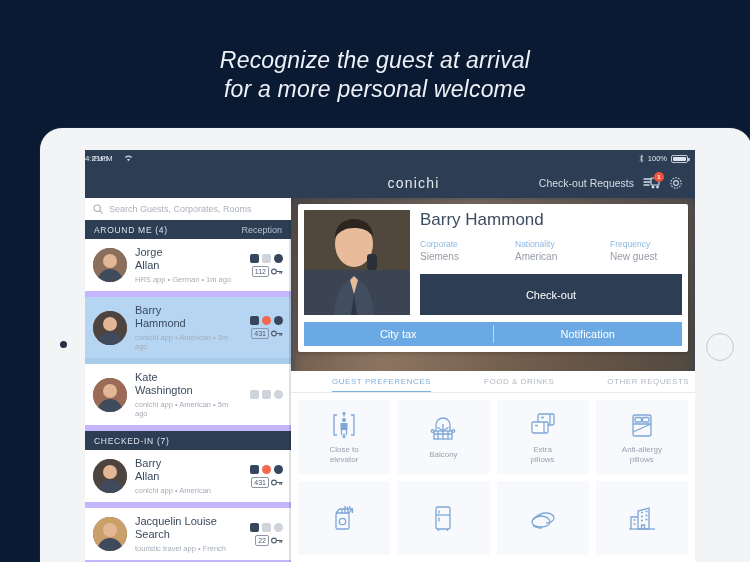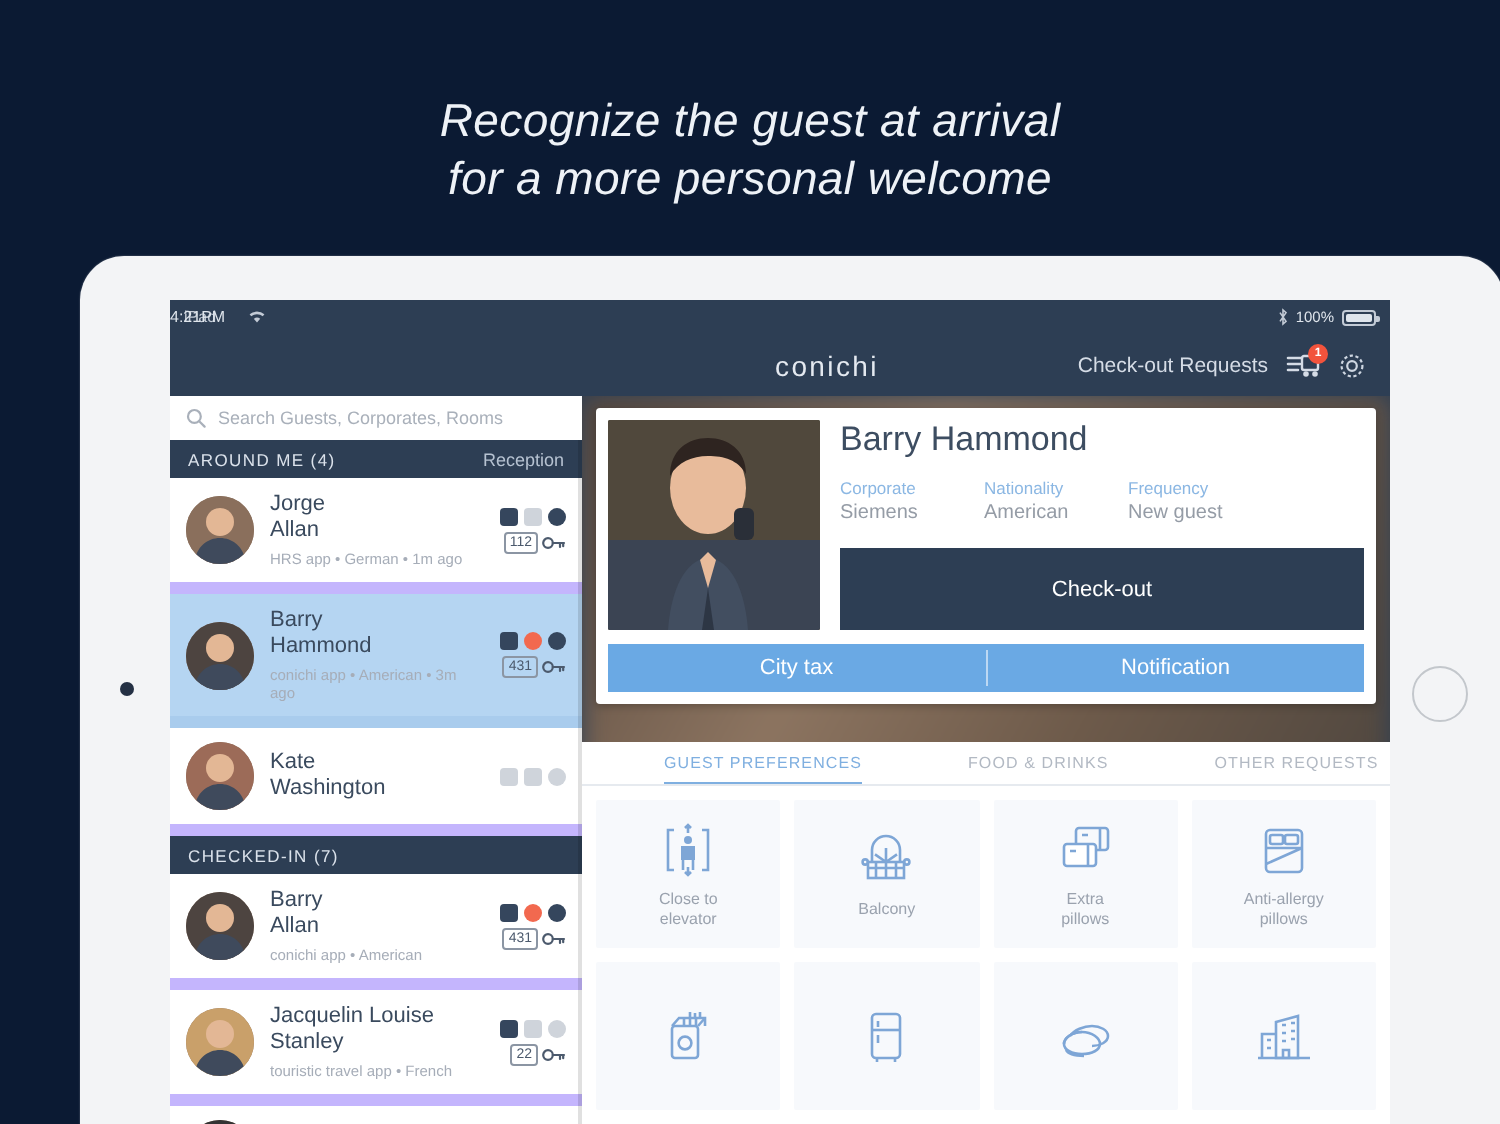--- a/index.html
+++ b/index.html
@@ -149,21 +149,21 @@
     background: #fff; border-radius: 2px; padding: 6px;
     box-shadow: 0 1px 4px rgba(0,0,0,.25);
   }
   .dc-top { display: flex; gap: 10px; }
   .dc-photo {
     width: 106px; height: 105px; flex: none; overflow: hidden;
     background: #4a4438; border-radius: 1px;
   }
   .dc-right { flex: 1; display: flex; flex-direction: column; }
   .dc-name { font-size: 17px; color: #3d4d61; font-weight: 400; }
-  .dc-fields { display: flex; margin-top: 9px; }
+  .dc-fields { display: flex; margin-top: 9px; justify-content: space-between; }
   .dc-field { min-width: 72px; }
   .dc-flabel { font-size: 8.5px; color: #8bb7e3; }
   .dc-fval { font-size: 10px; color: #959ca6; margin-top: 2px; }
   .dc-checkout {
     margin-top: auto; height: 41px; background: #2d3e54; color: #fff;
     display: flex; align-items: center; justify-content: center; font-size: 11px;
   }
   .dc-actions { display: flex; margin-top: 7px; height: 24px; background: #6aa9e4; }
   .dc-act {
     flex: 1; display: flex; align-items: center; justify-content: center;
@@ -339,20 +339,21 @@
               <div class="avatar">
                 <svg width="34" height="34" viewBox="0 0 34 34">
                   <rect width="34" height="34" fill="#9c6b58"></rect>
                   <circle cx="17" cy="13" r="7" fill="#e3b795"></circle>
                   <path d="M4 34c1-9 7-13 13-13s12 4 13 13z" fill="#3f4a5c"></path>
                 </svg>
               </div>
               <div class="ginfo">
                 <div class="gname">Kate</div>
                 <div class="gname">Washington</div>
+                <div class="gmeta">conichi app • American • 5m ago</div>
               </div>
               <div class="gright">
                 <div class="dots">
                   <span class="dot "></span>
                   <span class="dot "></span>
                   <span class="dot  circ"></span>
                 </div>
               </div>
             </div>
             <div class="sec-head">
@@ -392,21 +393,21 @@
             <div class="guest-row">
               <div class="avatar">
                 <svg width="34" height="34" viewBox="0 0 34 34">
                   <rect width="34" height="34" fill="#c9a06a"></rect>
                   <circle cx="17" cy="13" r="7" fill="#e3b795"></circle>
                   <path d="M4 34c1-9 7-13 13-13s12 4 13 13z" fill="#3f4a5c"></path>
                 </svg>
               </div>
               <div class="ginfo">
                 <div class="gname">Jacquelin Louise</div>
-                <div class="gname">Stanley</div>
+                <div class="gname">Search</div>
                 <div class="gmeta">touristic travel app • French</div>
               </div>
               <div class="gright">
                 <div class="dots">
                   <span class="dot dark"></span>
                   <span class="dot "></span>
                   <span class="dot  circ"></span>
                 </div>
                 <div class="roomwrap">
                   <span class="room">22</span>

